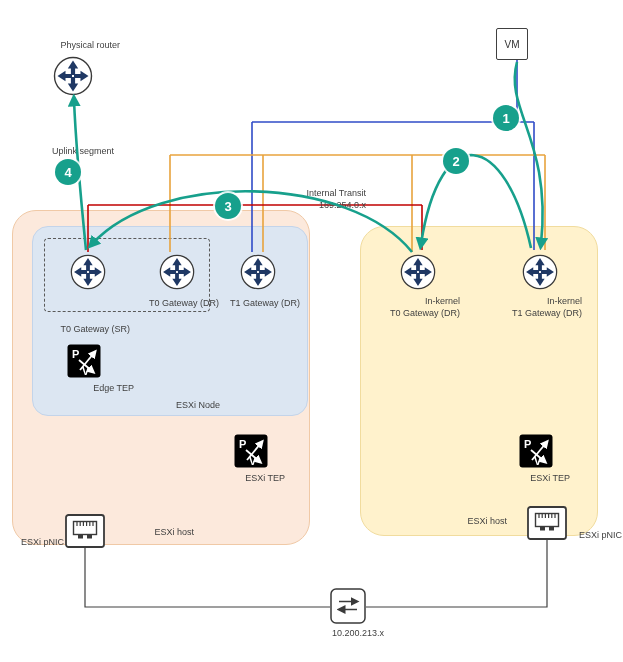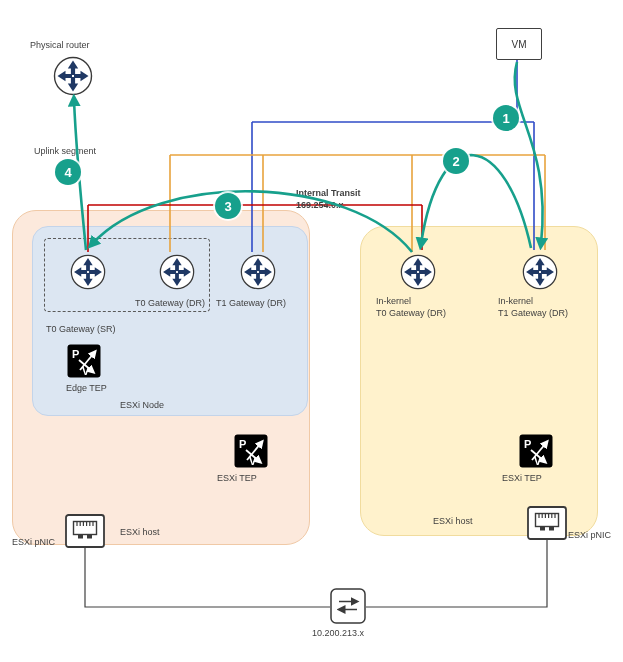--- a/index.html
+++ b/index.html
@@ -1,19 +1,19 @@
 <!DOCTYPE html>
 <html><head>
 <meta charset="utf-8">
 <style>
   html,body{margin:0;padding:0;background:#ffffff;}
   .canvas{position:relative;width:623px;height:662px;background:#ffffff;
           font-family:"Liberation Sans", sans-serif;color:#3f3f3f;overflow:hidden;}
   .abs{position:absolute;}
-  .lbl{position:absolute;font-size:9px;line-height:1.3;text-align:left;color:#3f3f3f;z-index:6;}
+  .lbl{position:absolute;font-size:9px;line-height:1.3;text-align:right;color:#3f3f3f;z-index:6;}
   .box{position:absolute;box-sizing:border-box;}
   .host-left{background:#fce9dc;border:1px solid #f0c9a6;border-radius:24px;z-index:1;}
   .host-right{background:#fff2cc;border:1px solid #f1dc9e;border-radius:24px;z-index:1;}
   .edge-node{background:#dce6f2;border:1px solid #c3d4ea;border-radius:16px;z-index:2;}
   .dashed{border:1.5px dashed #595959;border-radius:4px;z-index:3;background:transparent;}
   .vm-box{background:#ffffff;border:1.2px solid #404040;border-radius:2px;z-index:5;
           display:flex;align-items:center;justify-content:center;font-size:10px;color:#333;}
   .icon{position:absolute;z-index:5;}
   .step{position:absolute;width:26px;height:26px;border-radius:50%;background:#17a08c;
         box-shadow:0 0 0 2px rgba(255,255,255,0.85);color:#ffffff;font-size:13px;font-weight:bold;
@@ -148,40 +148,40 @@
       <use href="#ic-pnic"></use>
     </svg>
   <svg class="icon" style="left:527px;top:506px;" width="40" height="34">
       <use href="#ic-pnic"></use>
     </svg>
 
   <svg class="icon" style="left:330px;top:588px;" width="36" height="36">
       <use href="#ic-switch"></use>
     </svg>
 
-  <div class="box vm-box" style="left:496px;top:28px;width:46px;height:32px;">
+  <div class="box vm-box" style="left:496px;top:28px;width:32px;height:32px;">
     <span>VM</span>
   </div>
 
   <svg class="flows" width="623" height="662">
     <path class="flow" d="M 517,62 C 504,110 552,140 541,244" marker-end="url(#mT)"></path>
     <path class="flow" d="M 531,248 C 505,130 440,120 421,244" marker-end="url(#mT)"></path>
     <path class="flow" d="M 412,252 C 350,175 160,170 92,244" marker-end="url(#mT)"></path>
     <path class="flow" d="M 86,250 C 81,200 76,150 74,100" marker-end="url(#mT)"></path>
   </svg>
 
   <div class="step" style="left:493px;top:105px;">1</div>
   <div class="step" style="left:443px;top:148px;">2</div>
   <div class="step" style="left:215px;top:193px;">3</div>
   <div class="step" style="left:55px;top:159px;">4</div>
 
   <div class="lbl" style="left:30px;top:40px;width:90px;">Physical router</div>
   <div class="lbl" style="left:34px;top:146px;width:80px;">Uplink segment</div>
 
-  <div class="lbl" style="left:296px;top:188px;width:84px;font-weight:bold;">
+  <div class="lbl" style="left:282px;top:188px;width:84px;">
     <div>Internal Transit</div>
     <div>169.254.0.x</div>
   </div>
 
 
   <div class="lbl" style="left:46px;top:298px;width:84px;margin-top:26px;">T0 Gateway (SR)</div>
   <div class="lbl" style="left:135px;top:298px;width:84px;">T0 Gateway (DR)</div>
   <div class="lbl" style="left:216px;top:298px;width:84px;">T1 Gateway (DR)</div>
 
   <div class="lbl" style="left:376px;top:296px;width:84px;">

